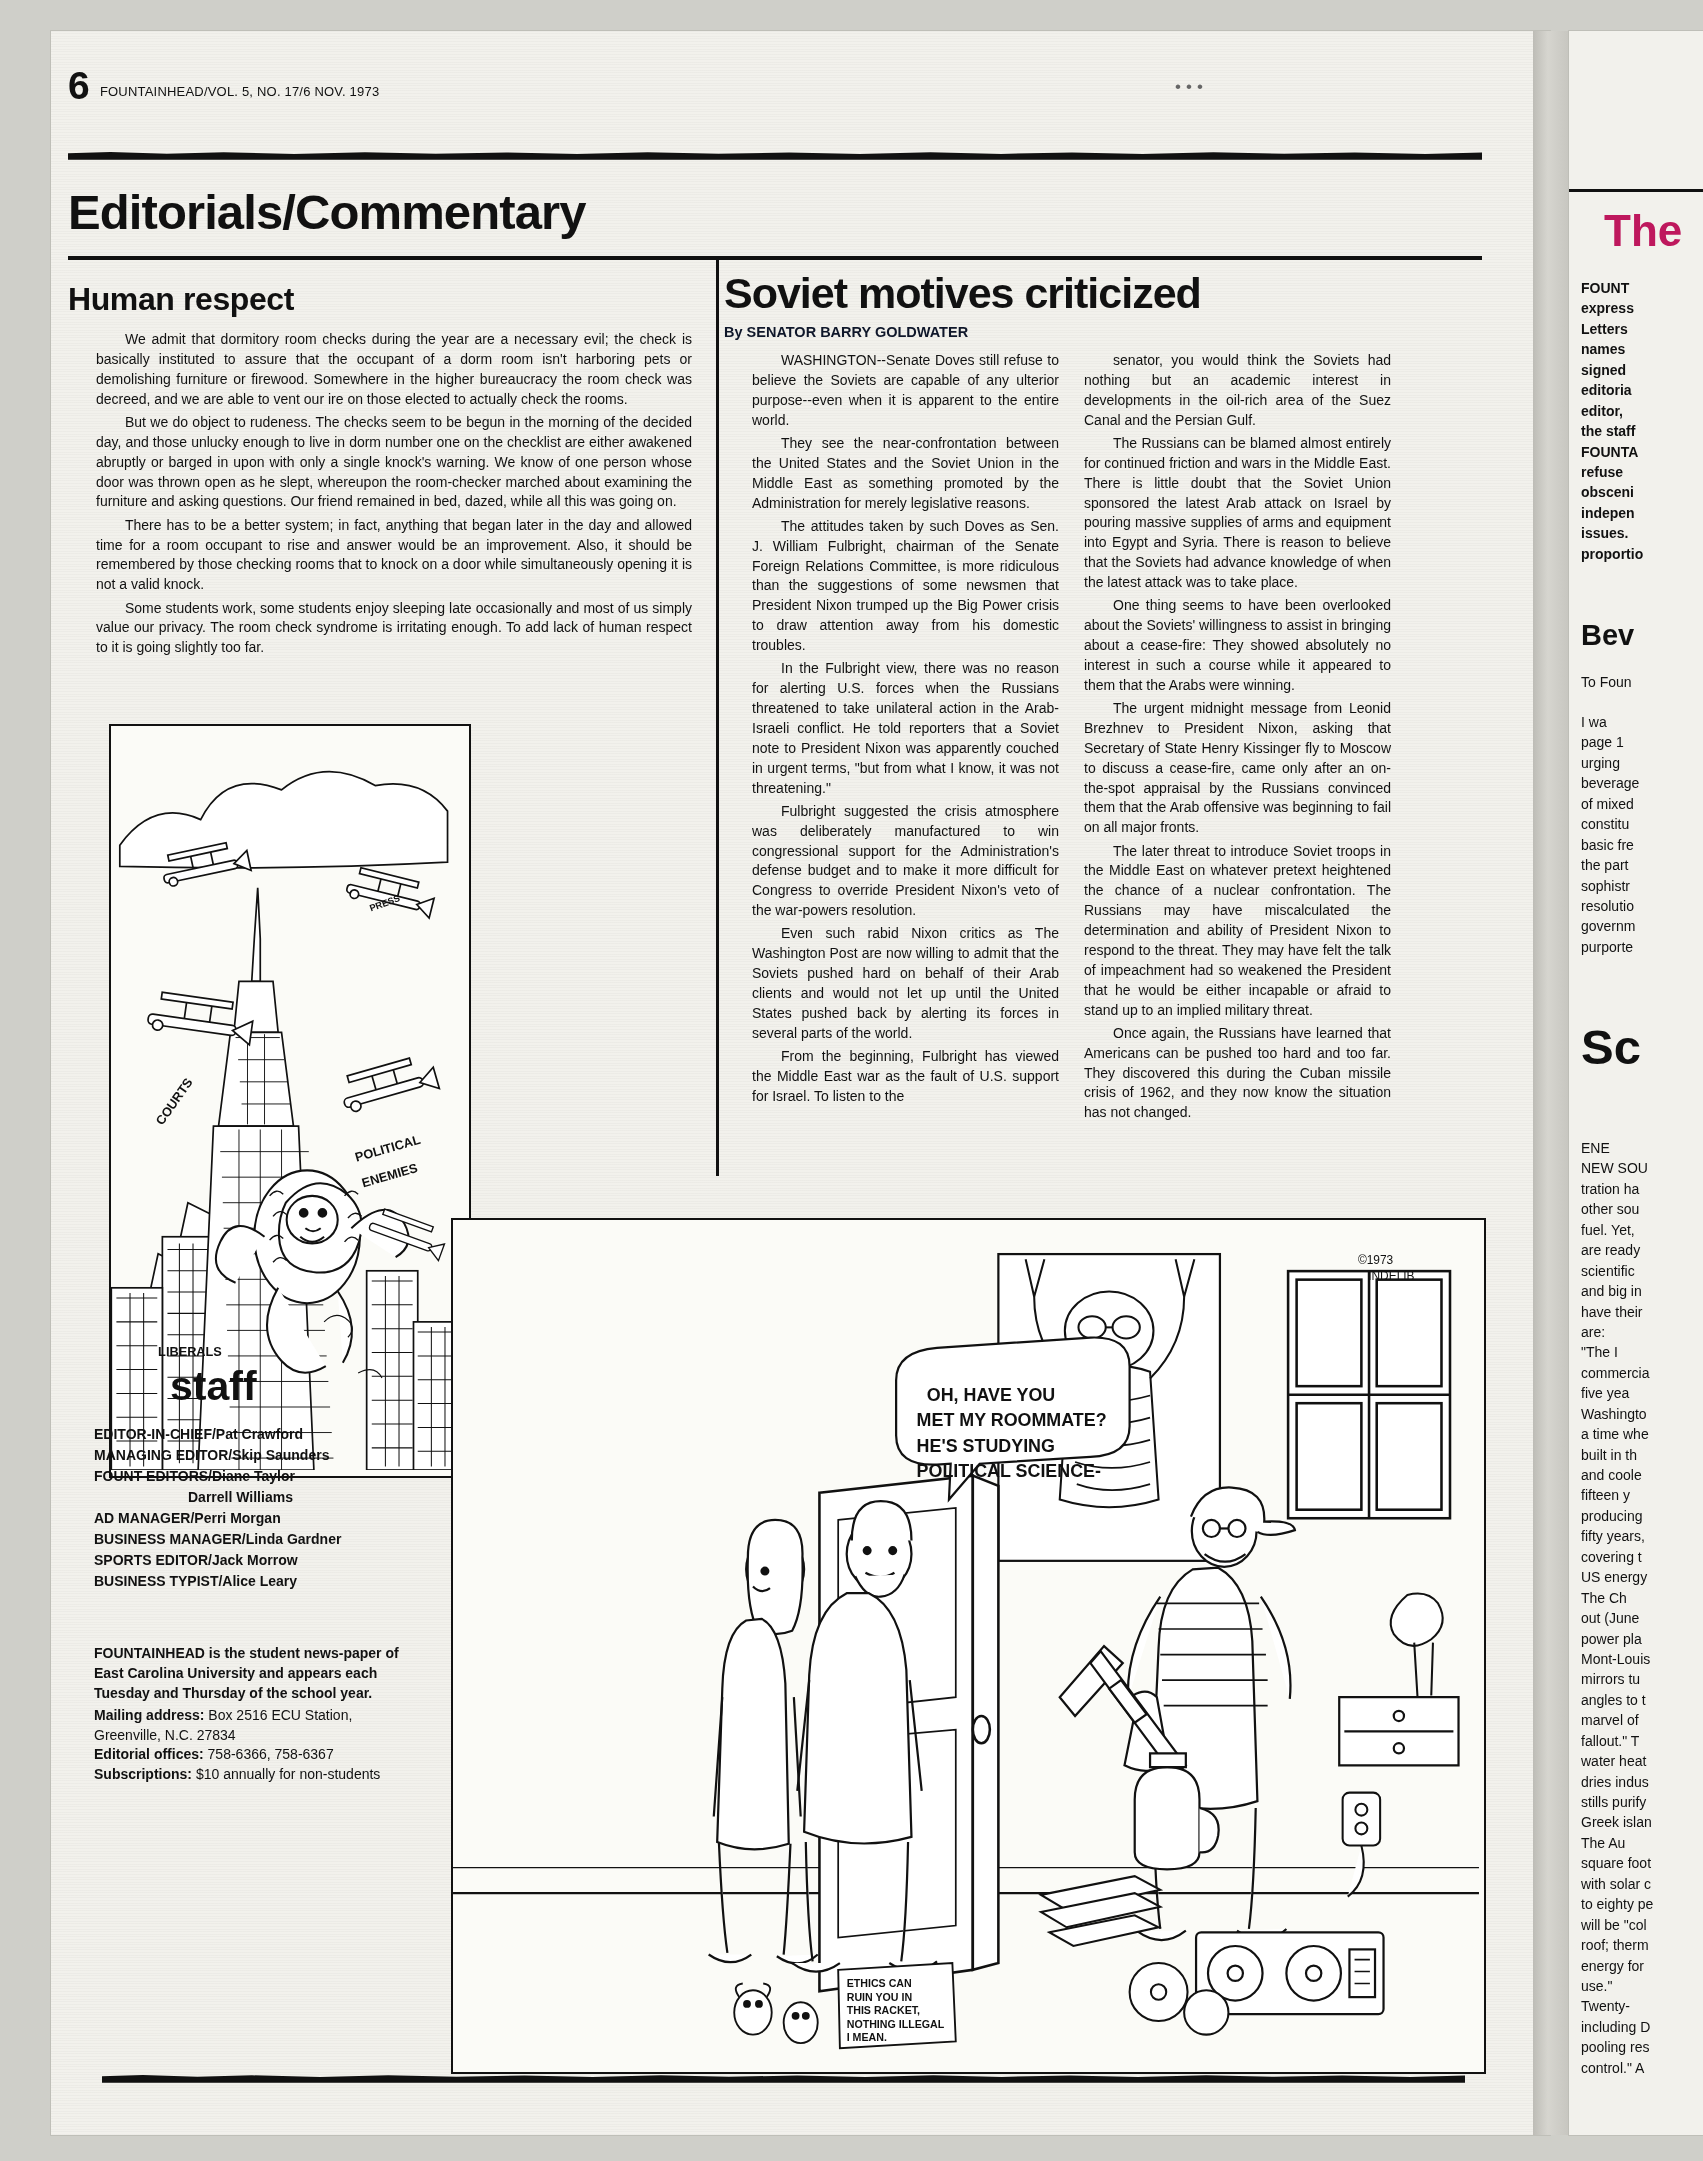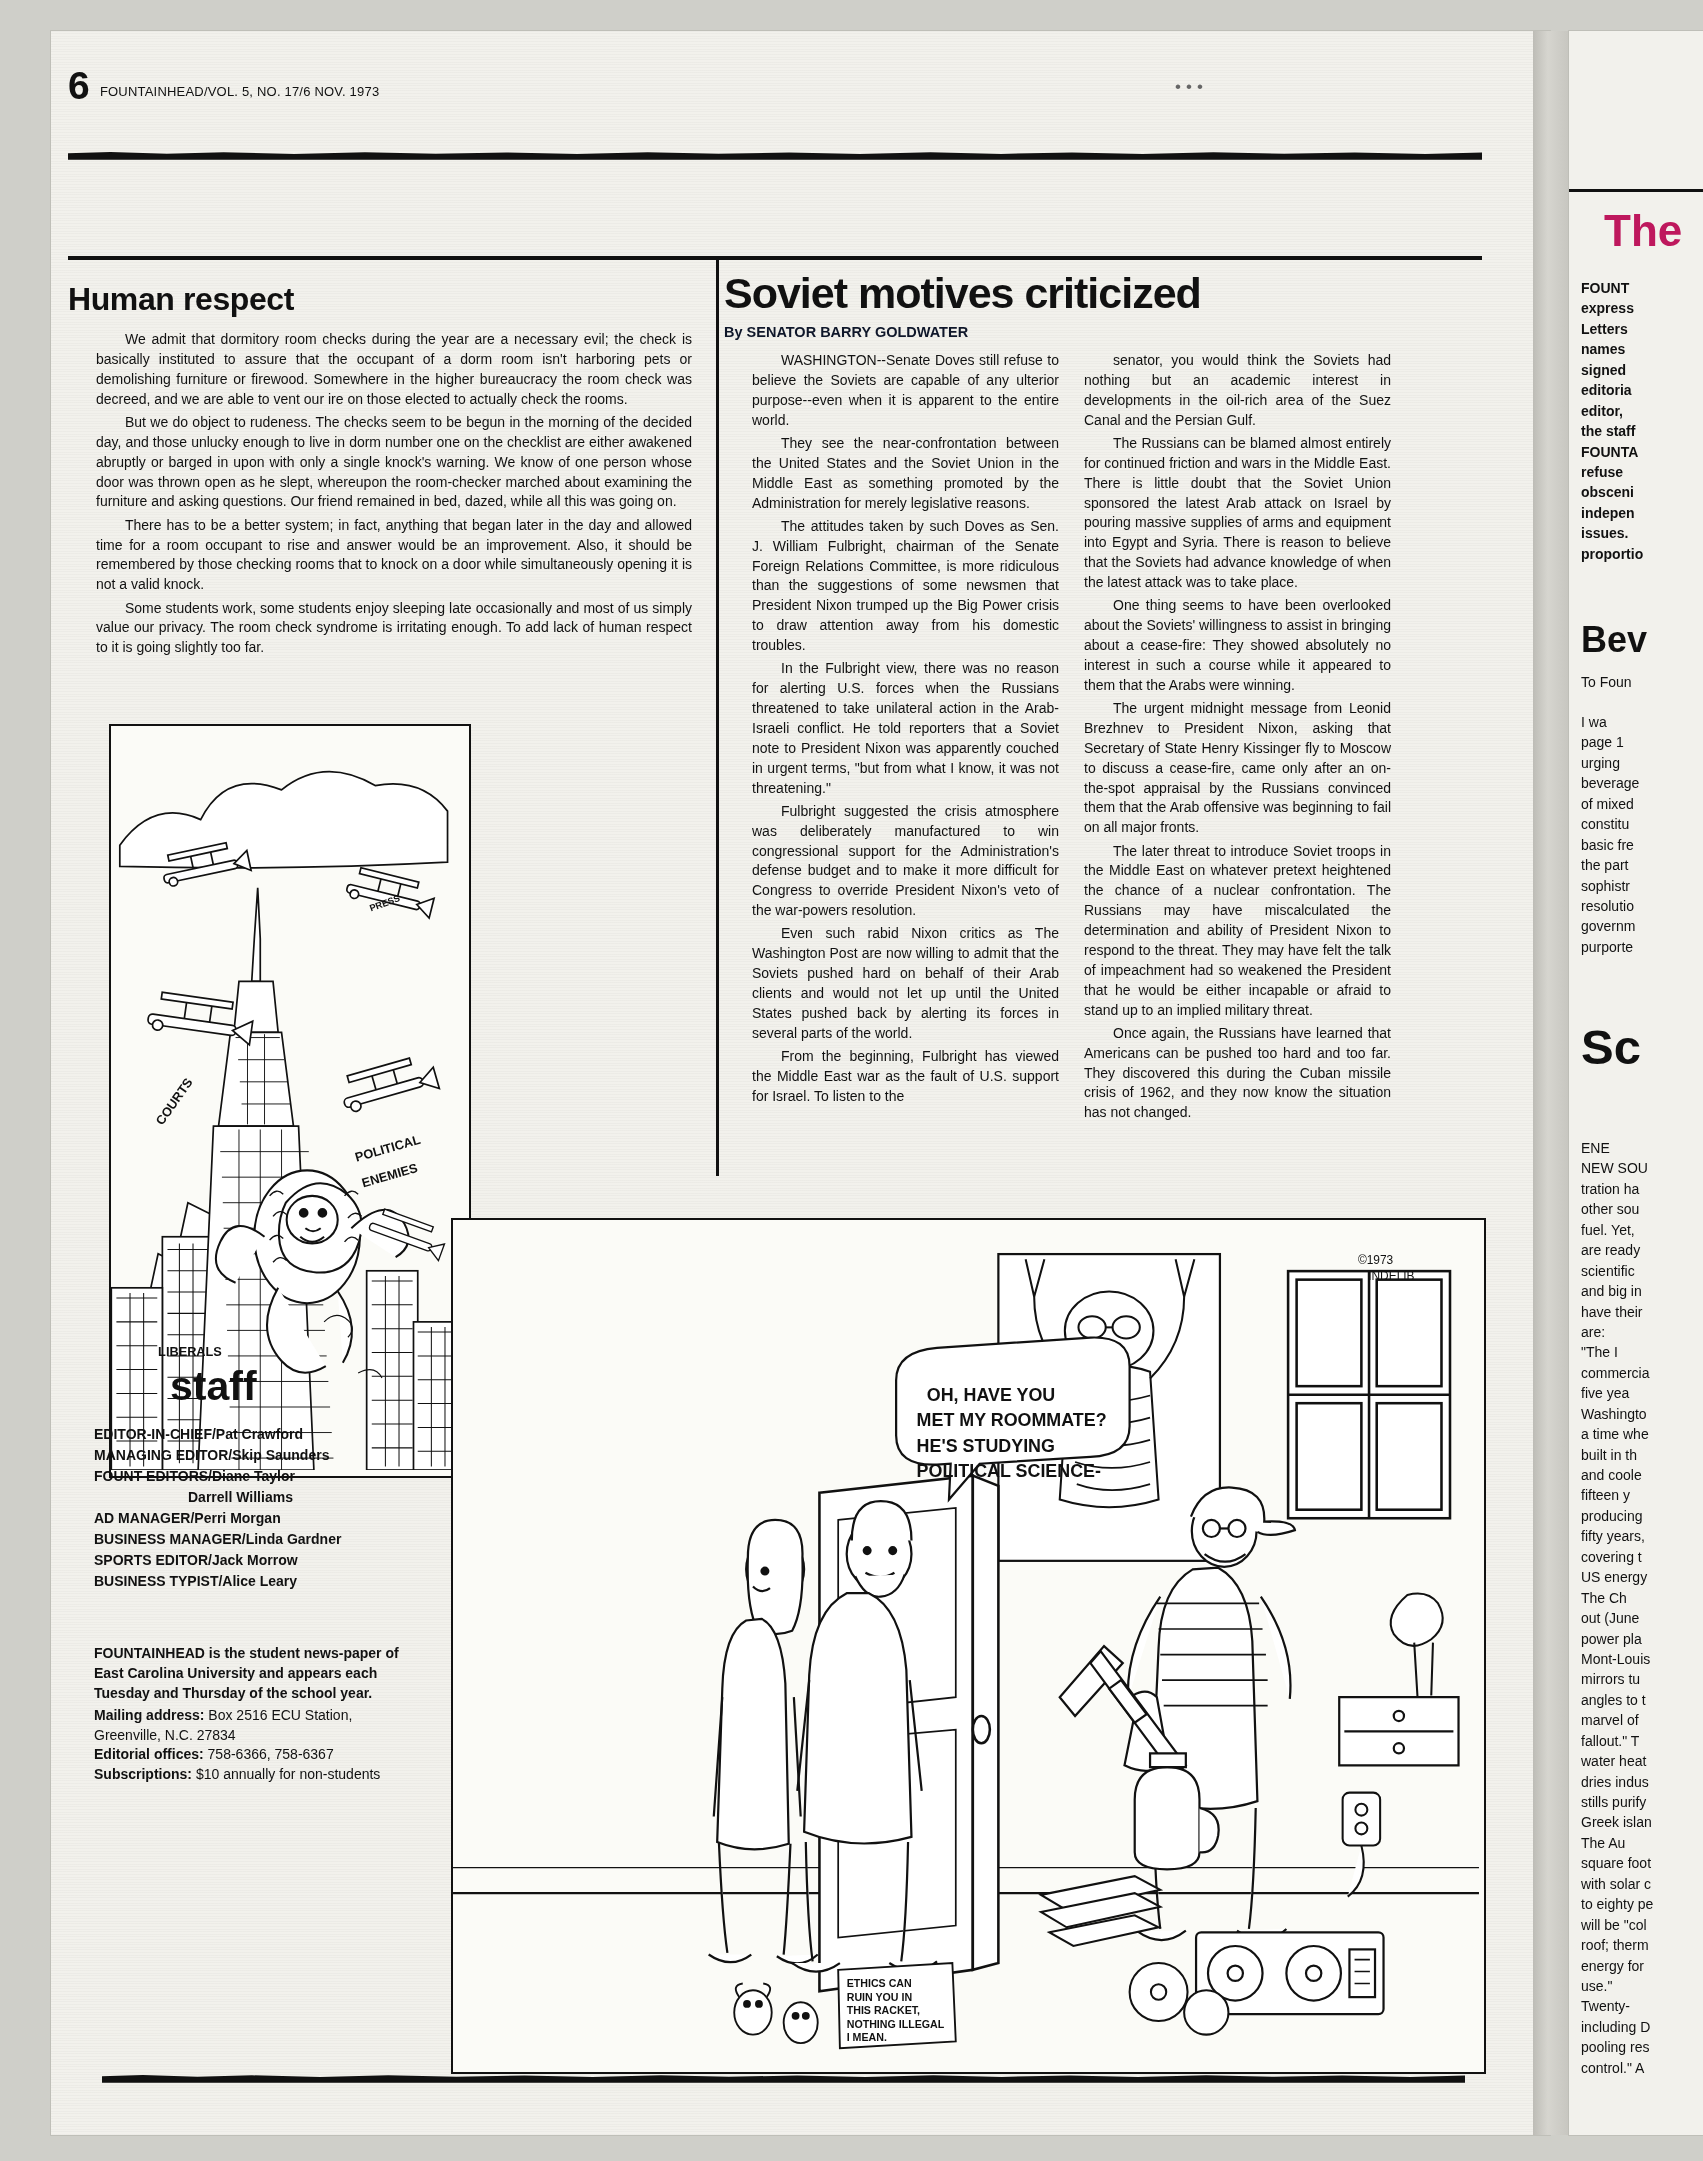--- a/index.html
+++ b/index.html
@@ -91,21 +91,21 @@
   .staff-list .indent{padding-left:94px;}
   .colophon{
     position:absolute;left:94px;top:1644px;width:315px;
     font-size:14px;line-height:1.42;font-weight:bold;color:#111;
   }
   .colophon .reg{font-weight:normal;}
 
   
   .r-title{position:absolute;left:12px;top:175px;font-size:44px;font-weight:bold;color:#be185d;margin-left:23px;}
   .r-body{position:absolute;left:12px;font-size:14px;line-height:1.46;font-weight:bold;color:#111;}
-  .r-head{position:absolute;left:12px;font-size:36px;font-weight:bold;color:#111;}
+  .r-head{position:absolute;left:12px;font-size:29px;font-weight:bold;color:#111;}
   .r-head-big{position:absolute;left:12px;font-size:49px;font-weight:bold;color:#111;}
 
   .dots{position:absolute;left:1175px;top:77px;font-size:17px;color:#666;letter-spacing:5.1px;}
 </style>
 </head>
 <body>
 
 <div class="page">
 
   <div class="sheet"></div>
@@ -198,20 +198,21 @@
 
   <div class="dots">•••</div>
 
   <div class="folio">
     <div class="pg">6</div>
     <div class="info">FOUNTAINHEAD/VOL. 5, NO. 17/6 NOV. 1973</div>
   </div>
 
   <div class="rule-rough" style="left:68px;top:152px;width:1414px;"></div>
 
+  <div class="section-title">Editorials/Commentary</div>
   <div class="thin" style="left:68px;top:256px;width:1414px;height:4.3px;"></div>
 
   <div class="hl1">Human respect</div>
   <div class="hl2">Soviet motives criticized</div>
   <div class="byline">By SENATOR BARRY GOLDWATER</div>
   <div class="thin" style="left:716px;top:256px;width:3.4px;height:920px;"></div>
 
   <div class="col-a body" id="col-a">
       <p>We admit that dormitory room checks during the year are a necessary evil; the check is basically instituted to assure that the occupant of a dorm room isn't harboring pets or demolishing furniture or firewood. Somewhere in the higher bureaucracy the room check was decreed, and we are able to vent our ire on those elected to actually check the rooms.</p>
       <p>But we do object to rudeness. The checks seem to be begun in the morning of the decided day, and those unlucky enough to live in dorm number one on the checklist are either awakened abruptly or barged in upon with only a single knock's warning. We know of one person whose door was thrown open as he slept, whereupon the room-checker marched about examining the furniture and asking questions. Our friend remained in bed, dazed, while all this was going on.</p>

